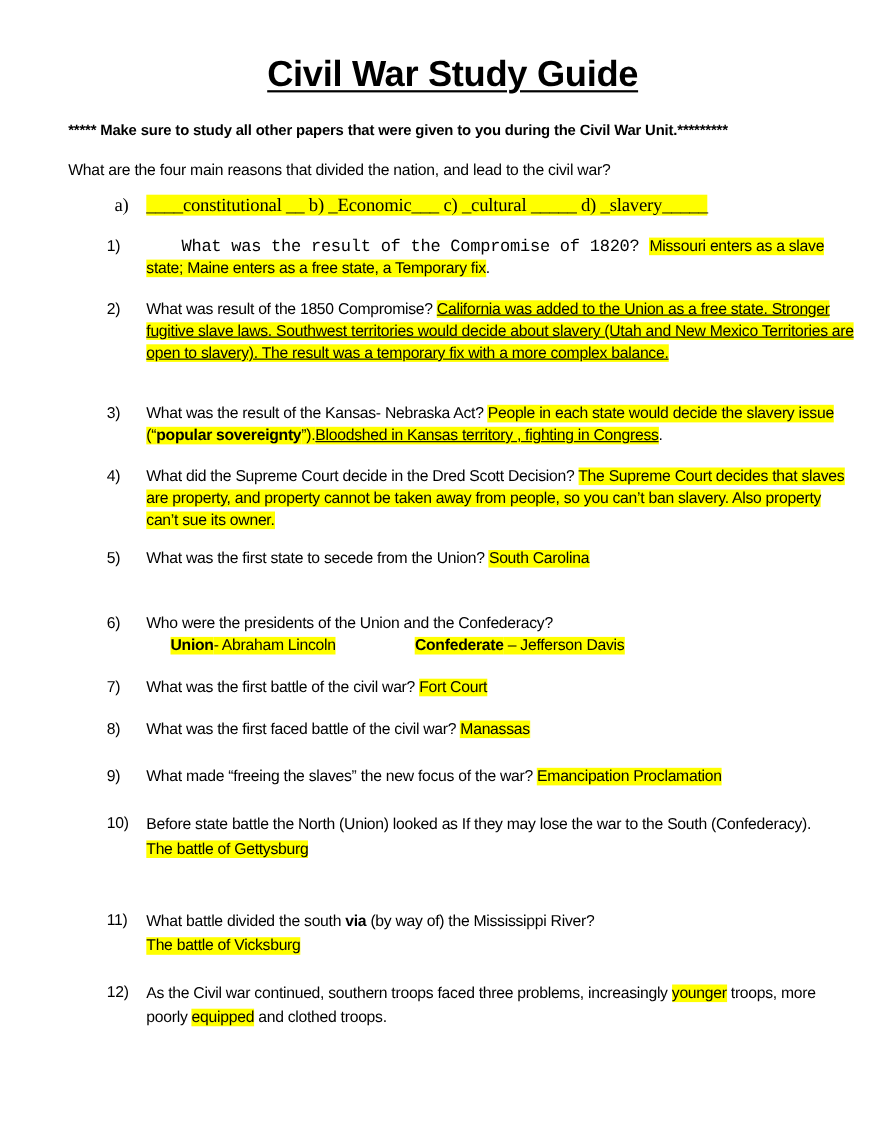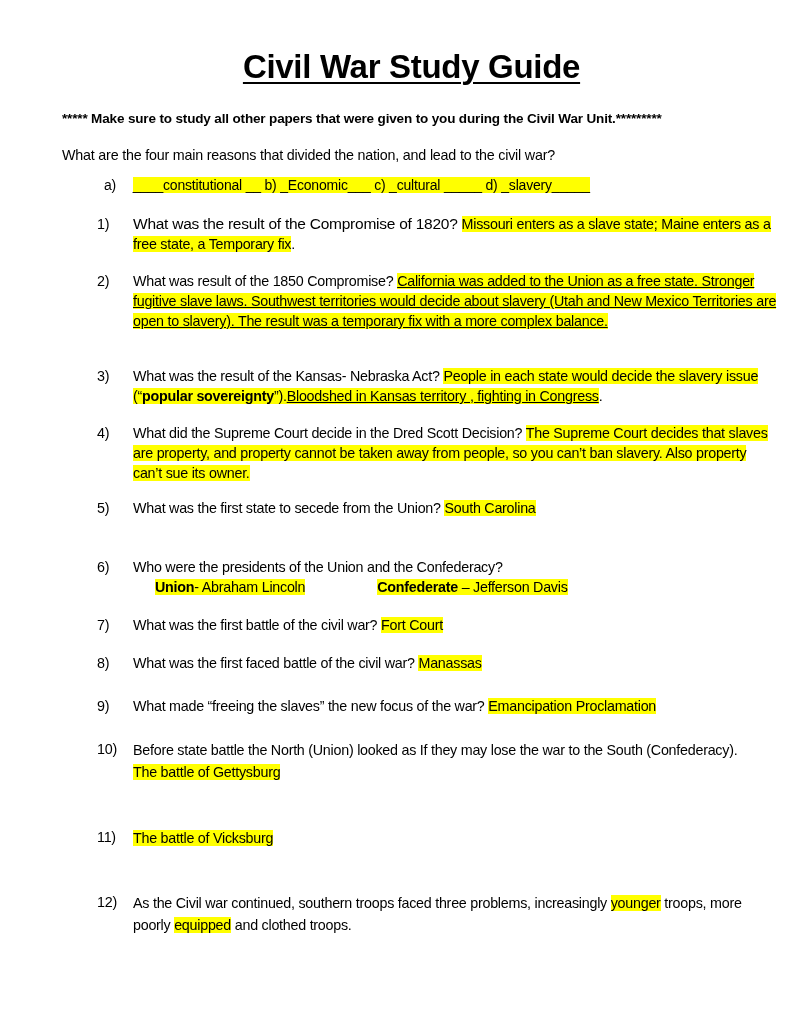--- a/index.html
+++ b/index.html
@@ -4,30 +4,30 @@
 <style>
   html, body { margin: 0; padding: 0; background: #ffffff; }
   body { width: 791px; height: 1024px; position: relative; overflow: hidden;
          font-family: "Liberation Sans", "DejaVu Sans", sans-serif; color: #000; }
   .page { position: absolute; left: 16px; top: 0; width: 791px; height: 720px; }
   .title { position: absolute; left: 0; width: 791px; top: 48px; text-align: center;
            font-size: 33px; font-weight: bold; text-decoration: underline;
            text-decoration-thickness: 2px; text-underline-offset: 4px; letter-spacing: -0.3px; }
   .note { position: absolute; left: 46px; top: 111px; font-size: 13.5px; font-weight: bold; letter-spacing: -0.15px; }
   .intro { position: absolute; left: 46px; top: 147px; font-size: 14.3px; letter-spacing: -0.2px; }
-  .reasons { position: absolute; left: 88px; top: 177px; font-size: 14px; letter-spacing: -0.2px; }
+  .reasons { position: absolute; left: 88px; top: 177px; font-size: 17px; letter-spacing: -0.2px; font-family: Liberation Serif, serif; }
   .reasons .lbl { display: inline-block; width: 25px; }
   .q { position: absolute; left: 81px; width: 680px; font-size: 14.3px; line-height: 20px; letter-spacing: -0.25px; }
   .q .num { position: absolute; left: 0; top: 0; width: 36px; }
   .q .body { margin-left: 36px; }
   .q .sub { display: block; }
   .hl { background: #ffff00; }
   .b { font-weight: bold; margin-top: 48px; }
   .u { text-decoration: underline; }
-  .serif { font-family: Liberation Sans, sans-serif; font-size: 15.5px; }
+  .serif { font-family: Liberation Mono, monospace; font-size: 15.5px; margin-left: 32px; }
   .pres { display: inline-block; padding-left: 22px; }
   .gap { display: inline-block; width: 72px; }
 </style>
 </head>
 <body>
 
 <div class="page">
 
   <div class="title">Civil War Study Guide</div>
 
@@ -108,20 +108,21 @@
     <span class="num">10)</span>
     <div class="body" style="line-height:22px;">
       <span class="sub">Before state battle the North (Union) looked as If they may lose the war to the South (Confederacy).</span>
       <span class="hl">The battle of Gettysburg</span>
     </div>
   </div>
 
   <div class="q" style="top:827px;">
     <span class="num">11)</span>
     <div class="body" style="line-height:22px;">
+      <span class="sub"><span>What battle divided the south </span><span class="b">via</span><span> (by way of) the Mississippi River?</span></span>
       <span class="hl">The battle of Vicksburg</span>
     </div>
   </div>
 
   <div class="q" style="top:892px;">
     <span class="num">12)</span>
     <div class="body" style="line-height:22px; width:610px;">
       <span>As the Civil war continued, southern troops faced three problems, increasingly </span><span class="hl">younger</span><span> troops, more poorly </span><span class="hl">equipped</span><span> and clothed troops.</span>
     </div>
   </div>

